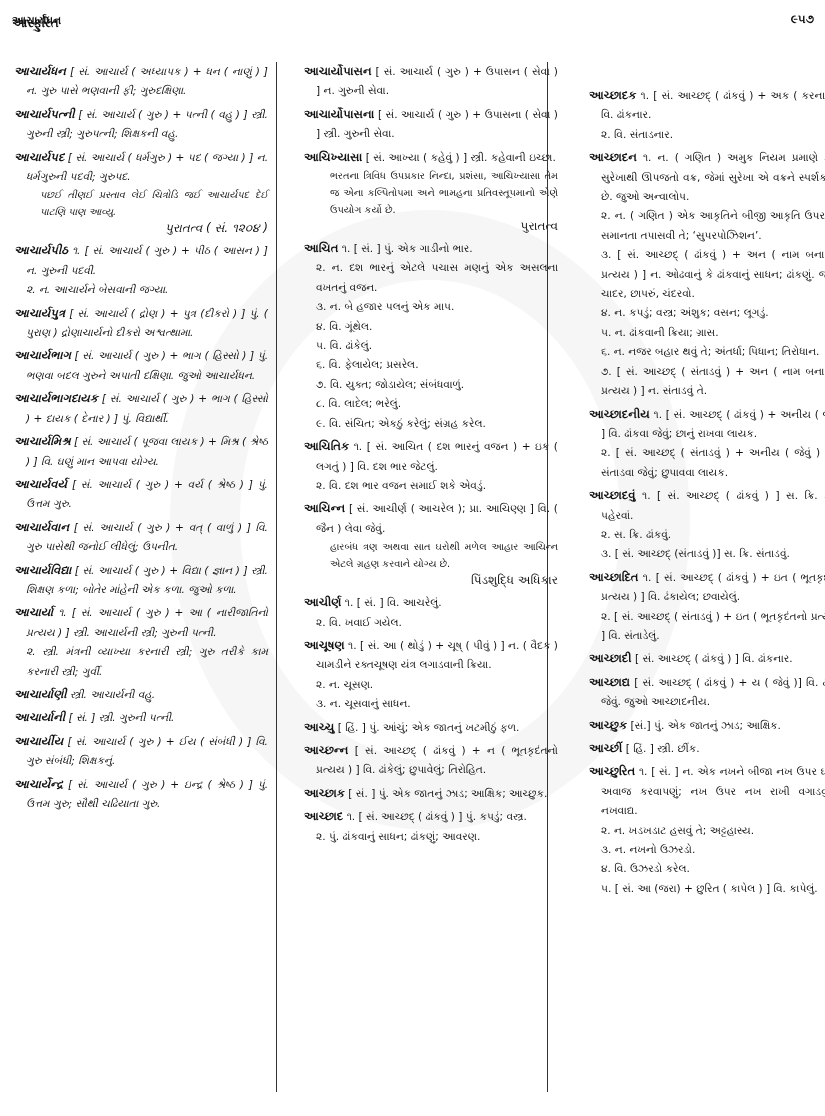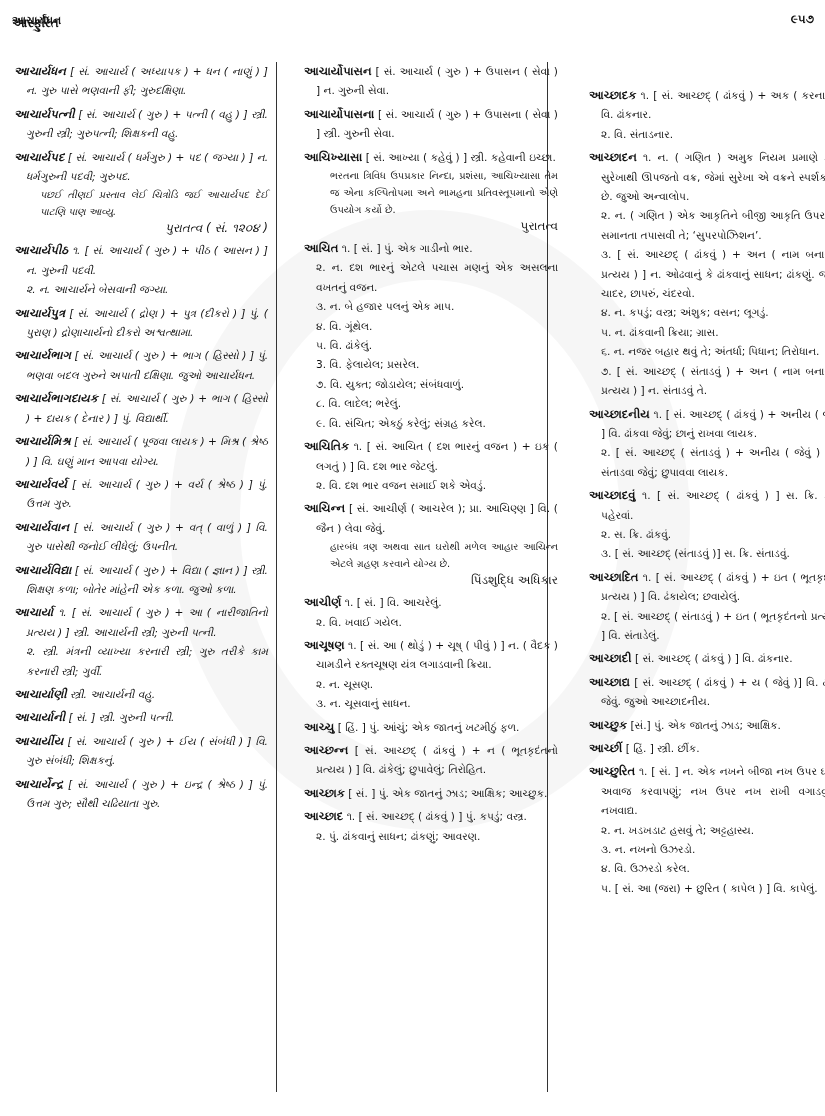--- a/index.html
+++ b/index.html
@@ -115,21 +115,21 @@
       <span class="body"><span class="hw">આચિખ્યાસા</span> <span>[ સં. આખ્યા ( કહેવું ) ] સ્ત્રી. કહેવાની ઇચ્છા.</span></span>
       <span class="quote">ભરતના ત્રિવિધ ઉપપ્રકાર નિન્દા, પ્રશંસા, આચિખ્યાસા તેમ જ એના કલ્પિતોપમા અને ભામહના પ્રતિવસ્તૂપમાનો એણે ઉપયોગ કર્યો છે.</span>
       <span class="quote-src">પુરાતત્વ</span>
     </div>
     <div class="entry">
       <span class="body"><span class="hw">આચિત</span> <span>૧. [ સં. ] પું. એક ગાડીનો ભાર.</span></span>
       <span class="sense">૨. ન. દશ ભારનું એટલે પચાસ મણનું એક અસલના વખતનું વજન.</span>
       <span class="sense">૩. ન. બે હજાર પલનું એક માપ.</span>
       <span class="sense">૪. વિ. ગૂંથેલ.</span>
       <span class="sense">૫. વિ. ઢાંકેલું.</span>
-      <span class="sense">3. વિ. ફેલાયેલ; પ્રસરેલ.</span>
+      <span class="sense">૬. વિ. ફેલાયેલ; પ્રસરેલ.</span>
       <span class="sense">૭. વિ. યુક્ત; જોડાયેલ; સંબંધવાળું.</span>
       <span class="sense">૮. વિ. લાદેલ; ભરેલું.</span>
       <span class="sense">૯. વિ. સંચિત; એકઠું કરેલું; સંગ્રહ કરેલ.</span>
     </div>
     <div class="entry">
       <span class="body"><span class="hw">આચિતિક</span> <span>૧. [ સં. આચિત ( દશ ભારનું વજન ) + ઇક ( લગતું ) ] વિ. દશ ભાર જેટલું.</span></span>
       <span class="sense">૨. વિ. દશ ભાર વજન સમાઈ શકે એવડું.</span>
     </div>
     <div class="entry">
       <span class="body"><span class="hw">આચિન્ન</span> <span>[ સં. આચીર્ણ ( આચરેલ ); પ્રા. આચિણ્ણ ] વિ. ( જૈન ) લેવા જેવું.</span></span>

